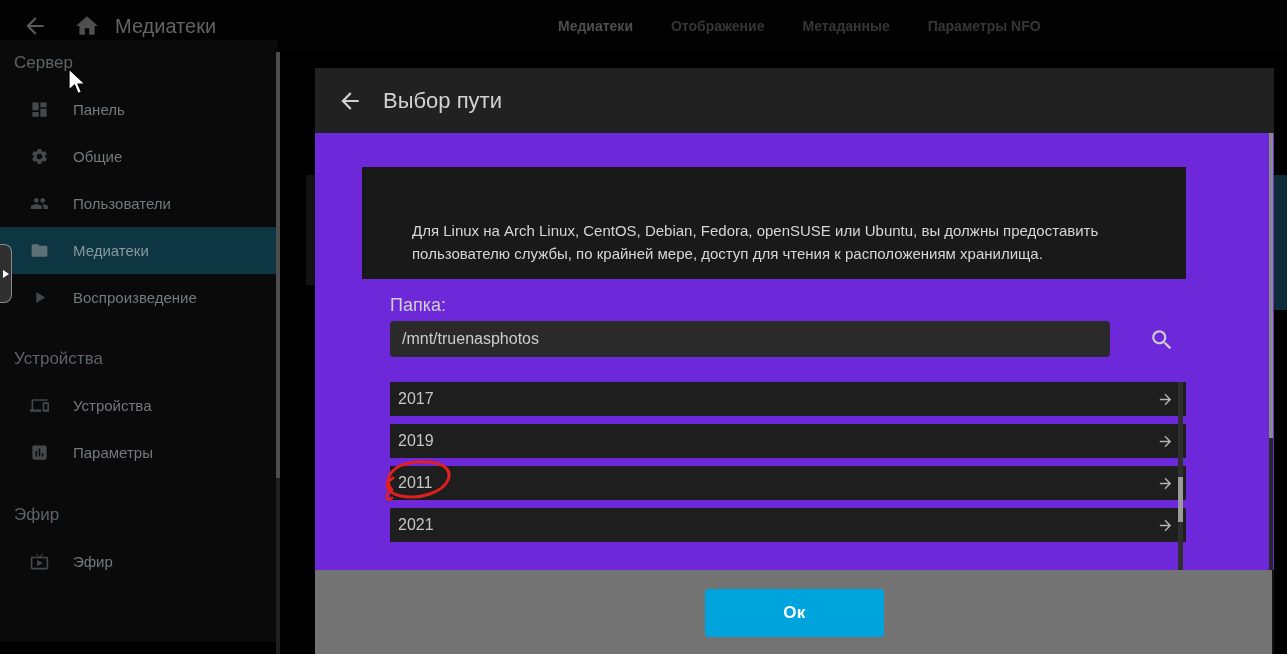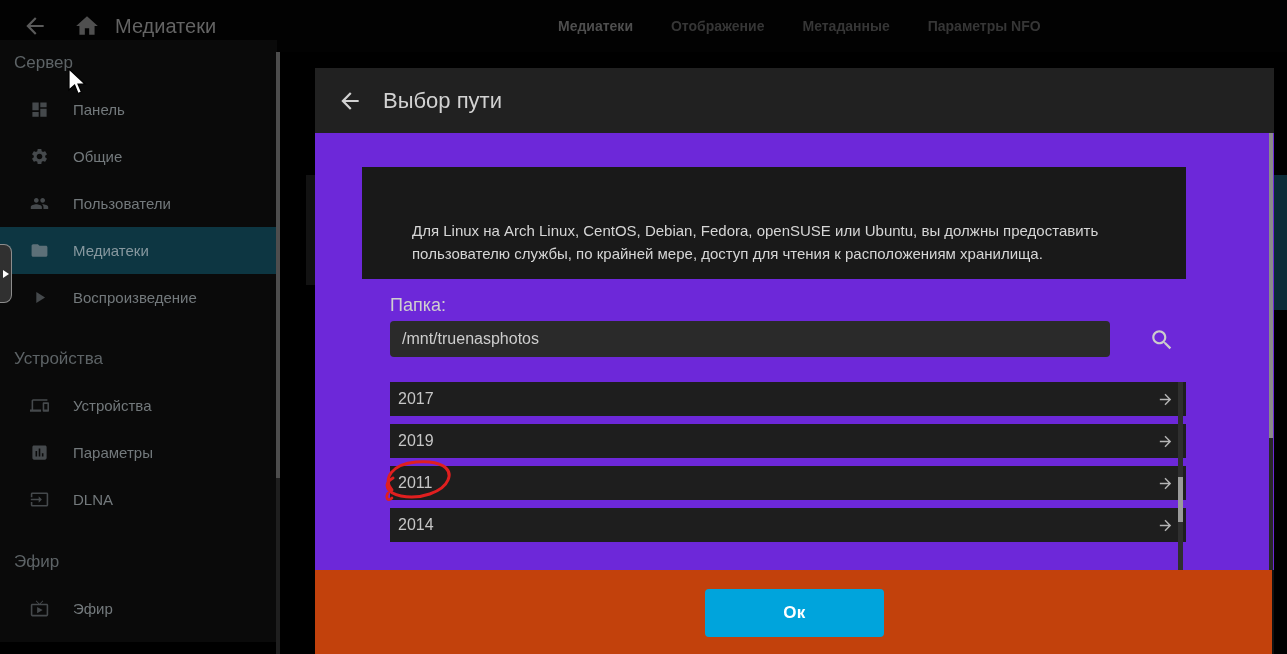--- a/index.html
+++ b/index.html
@@ -51,21 +51,21 @@
   .search-btn{position:absolute;left:834px;top:194px;width:26px;height:26px;color:#cccccc;cursor:pointer;background:none;border:none;padding:0;}
   .dir-list{position:absolute;left:75px;top:249px;width:796px;}
   .dir-row{height:34px;margin-bottom:8px;background:#1e1e1e;display:flex;align-items:center;
     justify-content:space-between;padding:0 12px 0 8px;box-sizing:border-box;cursor:pointer;}
   .dir-row .name{font-size:16px;color:#c6c6c6;}
   .dir-row .arrow{width:17px;height:17px;color:#b5b5b5;}
   .list-scrollbar{position:absolute;left:863px;top:249px;width:5px;height:188px;background:#2f2f2f;}
   .list-scrollbar .thumb{position:absolute;left:0;top:95px;width:5px;height:45px;background:#9a9a9a;}
   .annotation{position:absolute;left:378px;top:453px;width:80px;height:58px;pointer-events:none;z-index:5;}
   
-  .dlg-footer{position:absolute;left:315px;top:570px;width:957px;height:84px;background:#c2410c;text-decoration:underline;}
+  .dlg-footer{position:absolute;left:315px;top:570px;width:957px;height:84px;background:#737373;text-decoration:underline;}
   .ok-btn{position:absolute;left:390px;top:19px;width:179px;height:48px;background:#00a4dc;border:none;
     border-radius:4px;color:#fff;font-size:17px;font-weight:bold;cursor:pointer;
     font-family:"Liberation Sans",sans-serif;letter-spacing:0.5px;}
   
   .dlg-scrollbar{position:absolute;left:1269px;top:133px;width:4px;height:437px;background:#282828;}
   .dlg-scrollbar .thumb{position:absolute;left:0;top:0;width:4px;height:305px;background:#8a8a8a;}
   
   .cursor{position:absolute;left:67px;top:68px;width:24px;height:30px;z-index:10;pointer-events:none;}
 </style>
 </head>
@@ -153,28 +153,20 @@
 
   <div class="side-item">
     <span class="ic">
       <svg viewBox="0 0 24 24" fill="currentColor">
           <path d="M19 3H5c-1.1 0-2 .9-2 2v14c0 1.1.9 2 2 2h14c1.1 0 2-.9 2-2V5c0-1.1-.9-2-2-2zM9 17H7v-7h2v7zm4 0h-2V7h2v10zm4 0h-2v-4h2v4z"></path>
         </svg>
     </span>
     <span class="lbl">Параметры</span>
   </div>
 
-  <div class="side-item">
-    <span class="ic">
-      <svg viewBox="0 0 24 24" fill="currentColor">
-          <path d="M21 3.01H3c-1.1 0-2 .9-2 2V9h2V4.99h18v14.03H3V15H1v4.01c0 1.1.9 1.98 2 1.98h18c1.1 0 2-.88 2-1.98v-14c0-1.11-.9-2-2-2zM11 16l4-4-4-4v3H1v2h10v3z"></path>
-        </svg>
-    </span>
-    <span class="lbl">DLNA</span>
-  </div>
 
   <div style="height:16px"></div>
   <div class="side-section-header">Эфир</div>
 
   <div class="side-item">
     <span class="ic">
       <svg viewBox="0 0 24 24" fill="currentColor">
           <path d="M21 6h-7.59l3.29-3.29L16 2l-4 4-4-4-.71.71L10.59 6H3c-1.1 0-2 .89-2 2v12c0 1.1.9 2 2 2h18c1.1 0 2-.9 2-2V8c0-1.11-.9-2-2-2zm0 14H3V8h18v12zM9 10v8l7-4z"></path>
         </svg>
     </span>
@@ -240,21 +232,21 @@
       </div>
       <div class="dir-row">
         <span class="name">2011</span>
         <span class="arrow">
           <svg viewBox="0 0 24 24" fill="currentColor">
               <path d="M12 4l-1.41 1.41L16.17 11H4v2h12.17l-5.58 5.59L12 20l8-8z"></path>
             </svg>
         </span>
       </div>
       <div class="dir-row">
-        <span class="name">2014</span>
+        <span class="name">2021</span>
         <span class="arrow">
           <svg viewBox="0 0 24 24" fill="currentColor">
               <path d="M12 4l-1.41 1.41L16.17 11H4v2h12.17l-5.58 5.59L12 20l8-8z"></path>
             </svg>
         </span>
       </div>
     </div>
 
     <div class="list-scrollbar">
       <div class="thumb"></div>

